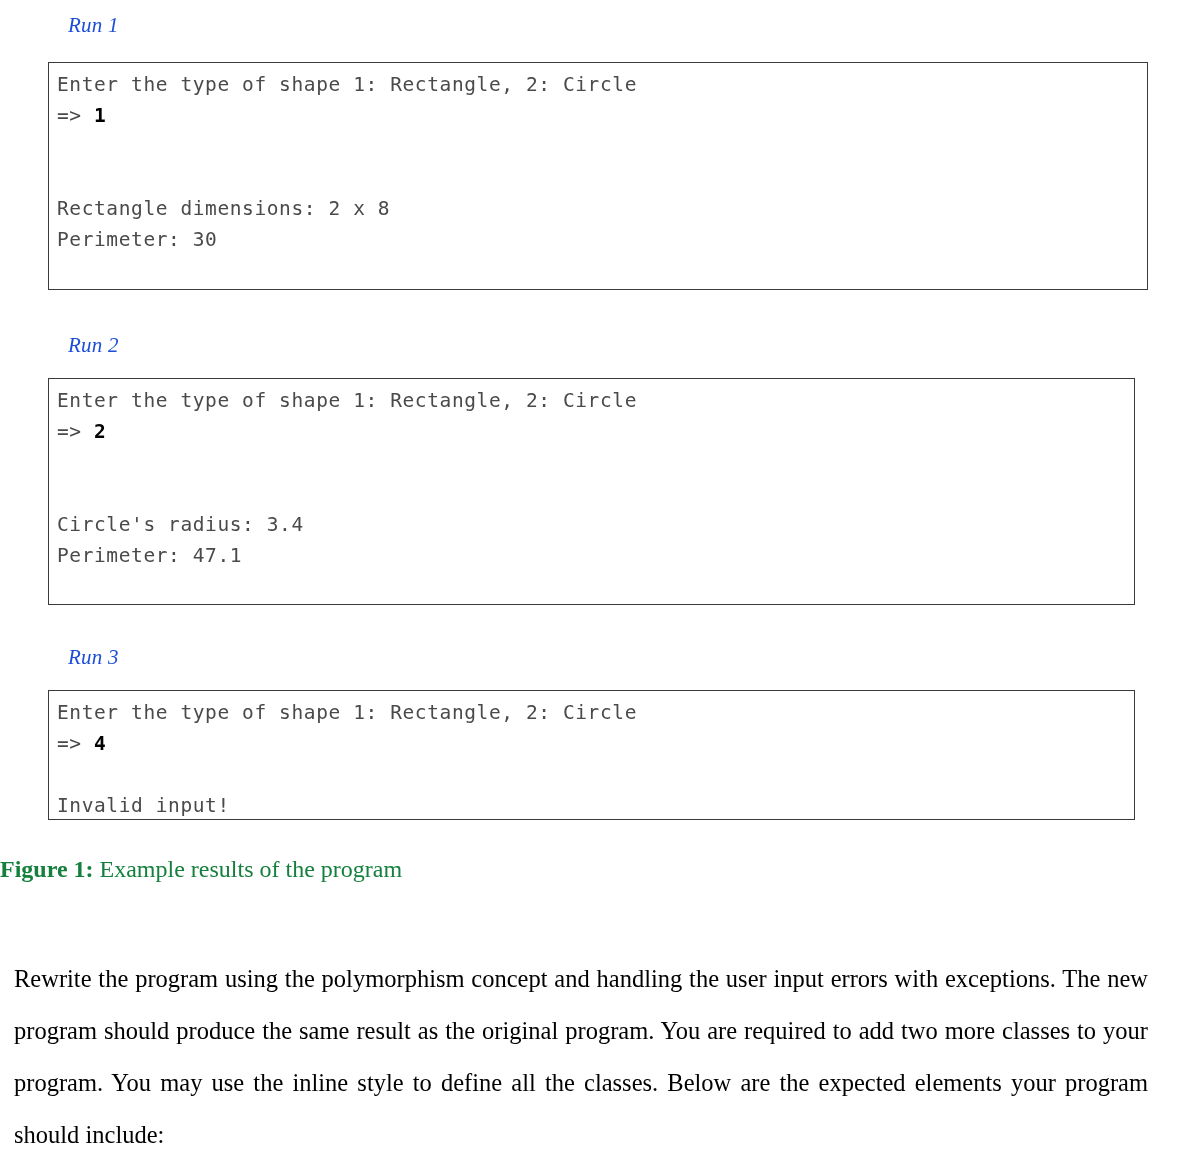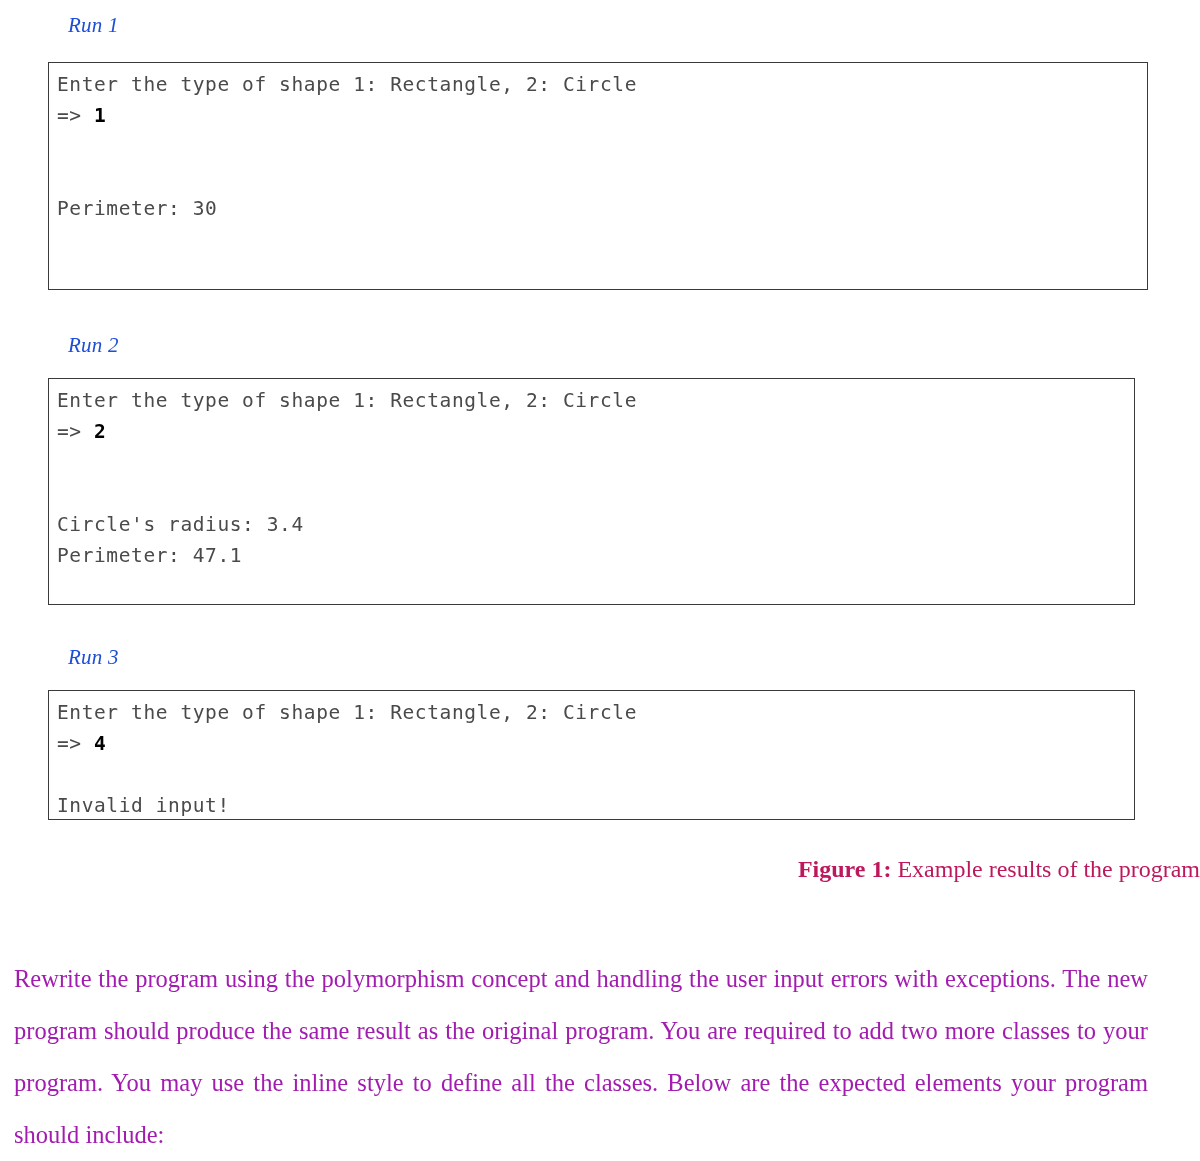--- a/index.html
+++ b/index.html
@@ -64,54 +64,55 @@
   #run1-label { top: 12px; }
   #run2-label { top: 332px; }
   #run3-label { top: 644px; }
 
   
   .figure-caption {
     position: absolute;
     left: 0;
     top: 852px;
     width: 1200px;
-    text-align: right;
+    text-align: left;
     font-family: "Liberation Serif", "DejaVu Serif", serif;
     font-size: 24px;
     line-height: 34px;
-    color: #be185d;
+    color: #15803d;
   }
   .figure-caption .fig-num {
     font-weight: bold;
   }
 
   
   .body-paragraph {
     position: absolute;
     left: 14px;
     top: 928px;
     width: 1134px;
     text-align: justify;
     text-justify: inter-word;
     font-family: "Liberation Serif", "DejaVu Serif", serif;
     font-size: 24.5px;
     line-height: 52px;
-    color: #a21caf;
+    color: #000000;
   }
 </style>
 </head>
 <body>
 
 <div class="run-label" id="run1-label">Run 1</div>
 
 <div class="console-box" id="run1-box">
     <div class="cline"><span>Enter the type of shape 1: Rectangle, 2: Circle</span></div>
     <div class="cline"><span>=&gt; </span><span class="usr">1</span></div>
     <div class="blank"></div>
     <div class="blank"></div>
+    <div class="cline"><span>Rectangle dimensions: 2 x 8</span></div>
     <div class="cline"><span>Perimeter: 30</span></div>
   </div>
 
 <div class="run-label" id="run2-label">Run 2</div>
 
 <div class="console-box" id="run2-box">
     <div class="cline"><span>Enter the type of shape 1: Rectangle, 2: Circle</span></div>
     <div class="cline"><span>=&gt; </span><span class="usr">2</span></div>
     <div class="blank"></div>
     <div class="blank"></div>

